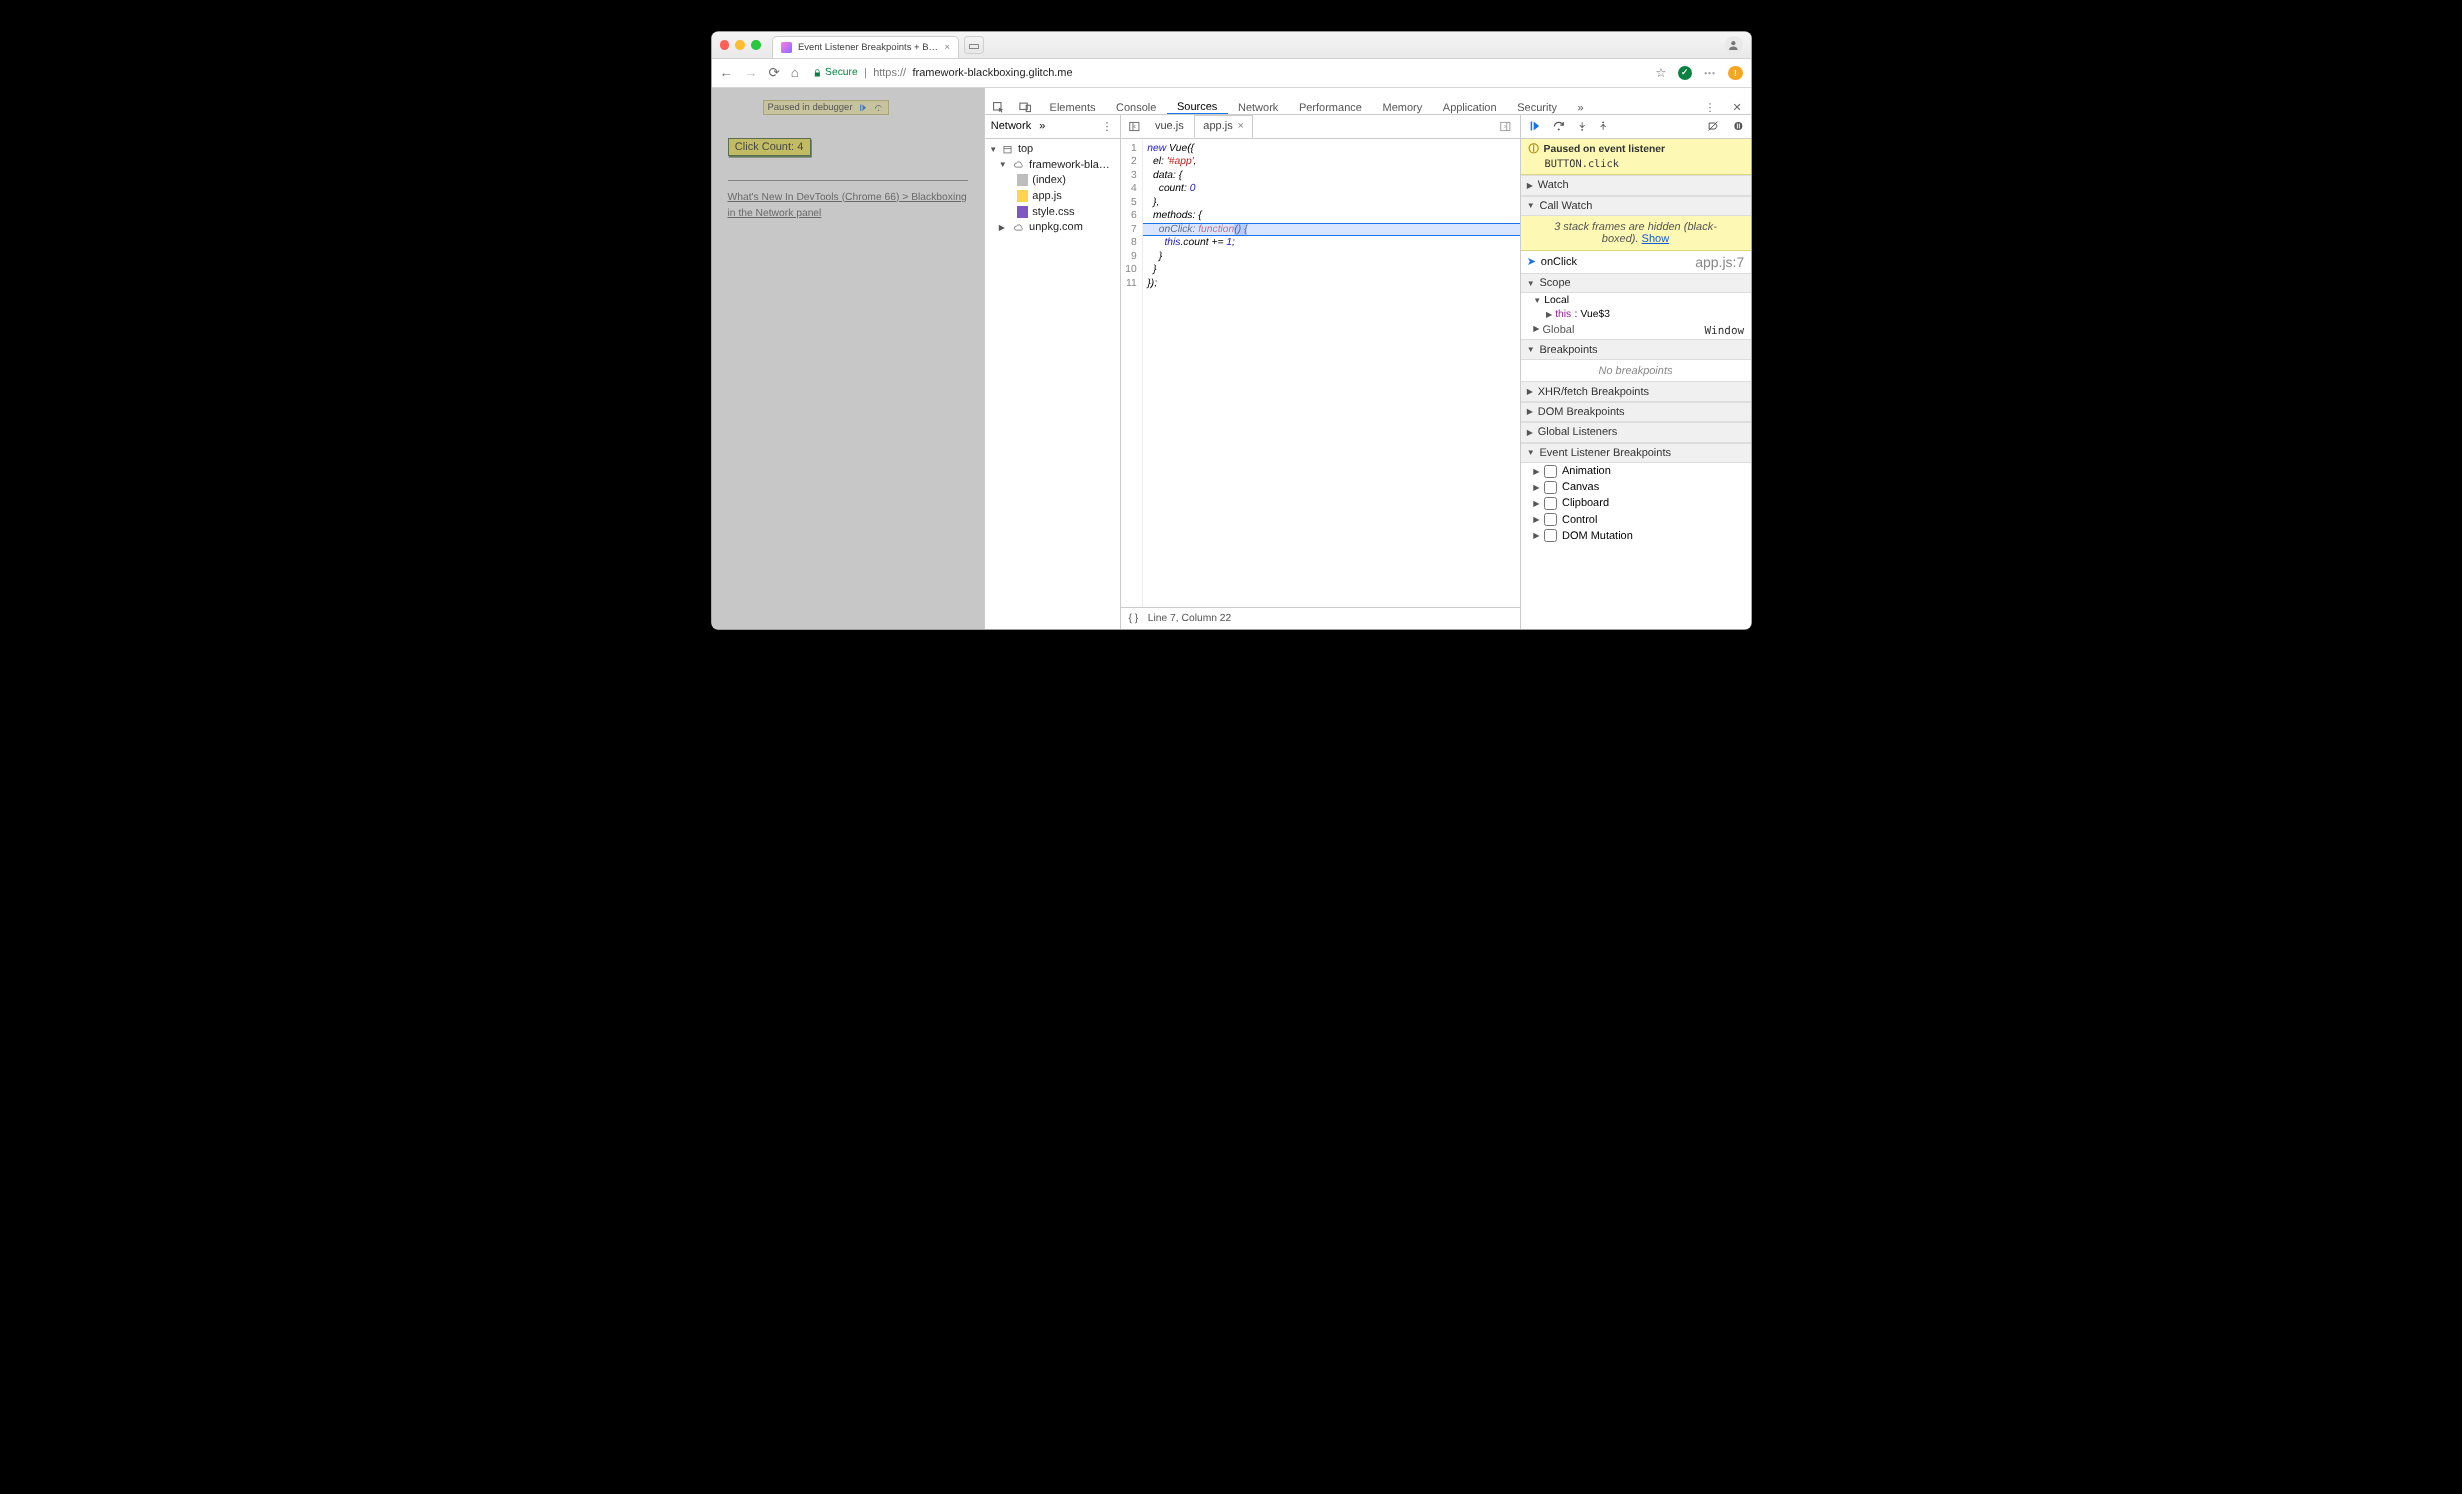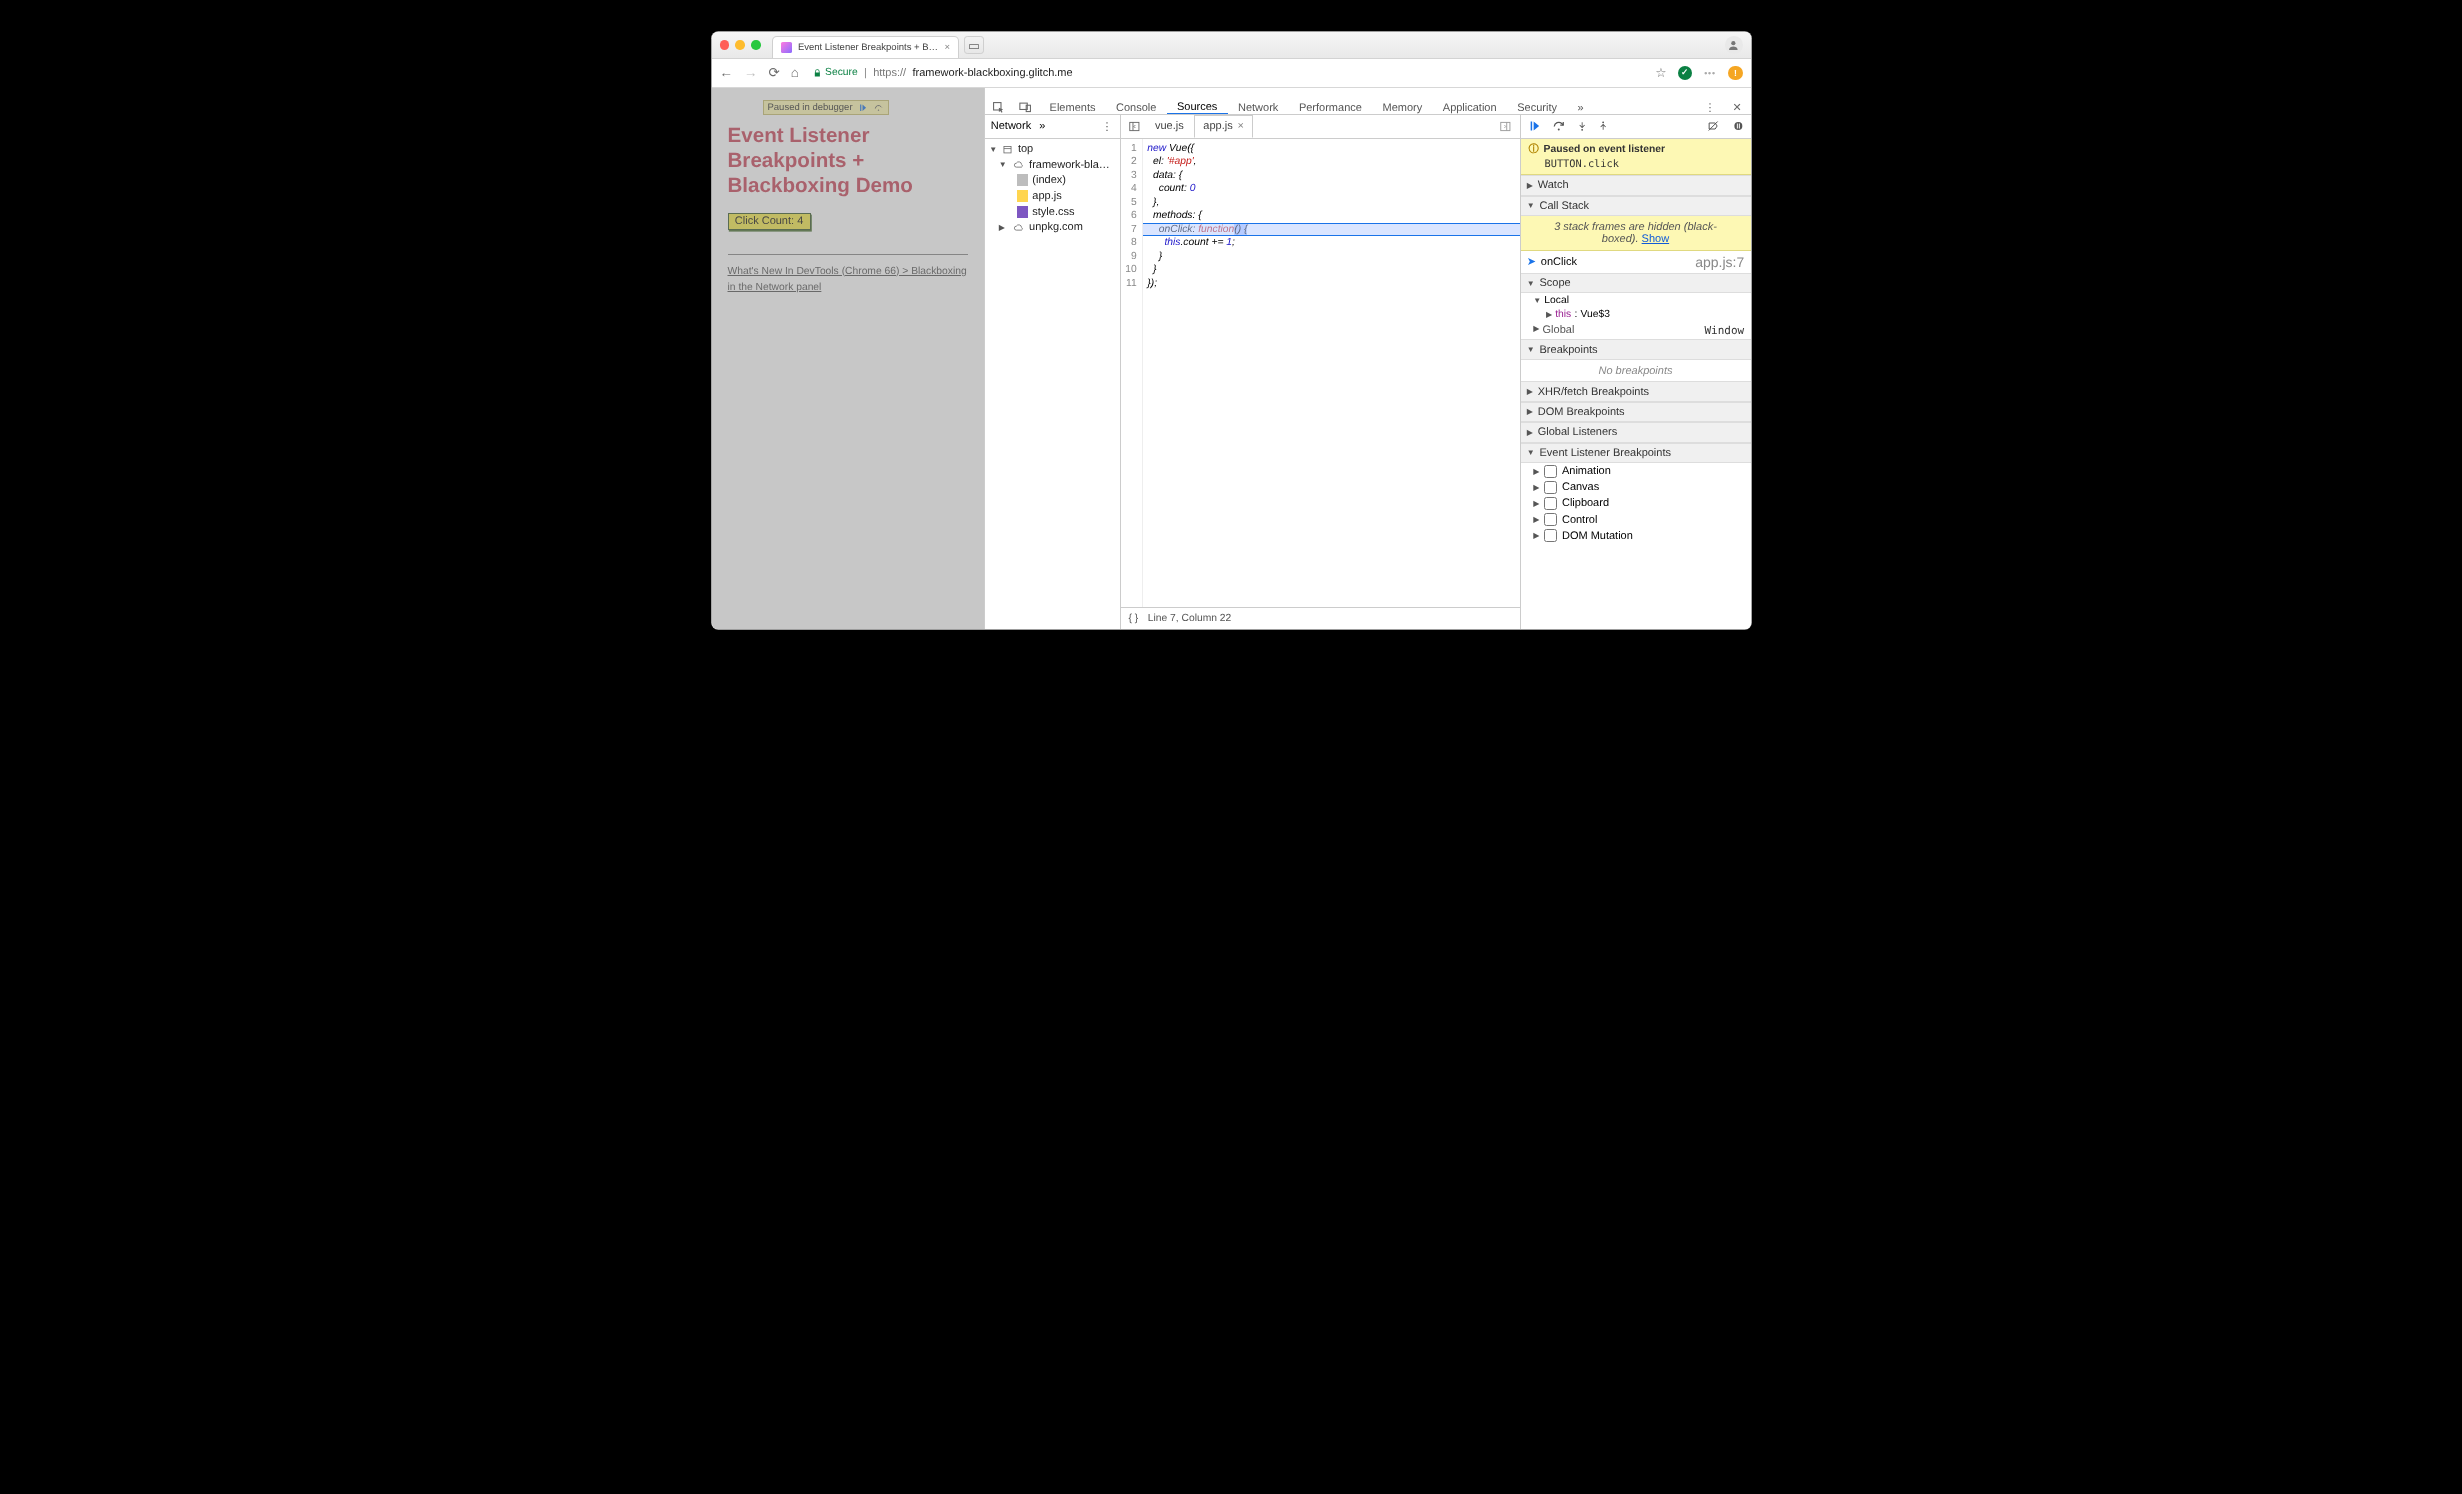--- a/index.html
+++ b/index.html
@@ -159,21 +159,20 @@
             <svg width="11" height="9.5" viewBox="0 0 24 24" fill="#1a73e8">
                 <path d="M6 4h3v16H6zM12 4l9 8-9 8z"></path>
               </svg>
             <svg width="11" height="9.5" viewBox="0 0 24 24" fill="none" stroke="#666" stroke-width="2.5">
                 <path d="M4 14a8 8 0 0114-5l2 2"></path>
                 <circle cx="12" cy="18" r="1.8" fill="#666" stroke="none"></circle>
               </svg>
           </span>
         </div>
         <div style="height:20.6px;"></div>
-        <h1>Event Listener Breakpoints + Blackboxing Demo</h1>
         <button class="click-btn">Click Count: 4</button>
         <div class="sep"></div>
         <a href="#">What's New In DevTools (Chrome 66) &gt; Blackboxing in the Network panel</a>
       </div>
       <div class="page-overlay"></div>
     </div>
 
     <div class="devtools">
 
       <div class="dt-tabs">
@@ -357,21 +356,21 @@
                 <span>Paused on event listener</span>
               </div>
             <div class="sub">BUTTON.click</div>
           </div>
           <div class="pane-hdr">
               <span class="tw">▶</span>
               <span>Watch</span>
             </div>
           <div class="pane-hdr">
               <span class="tw">▼</span>
-              <span>Call Stack</span>
+              <span>Call Watch</span>
             </div>
           <div class="hidden-frames">
             <span>3 stack frames are hidden (black-boxed).</span>&nbsp;<a href="#">Show</a>
           </div>
           <div class="frame-row">
             <span class="arrow">➤</span>
             <span>onClick</span>
             <span class="loc">app.js:7</span>
           </div>
           <div class="pane-hdr">

